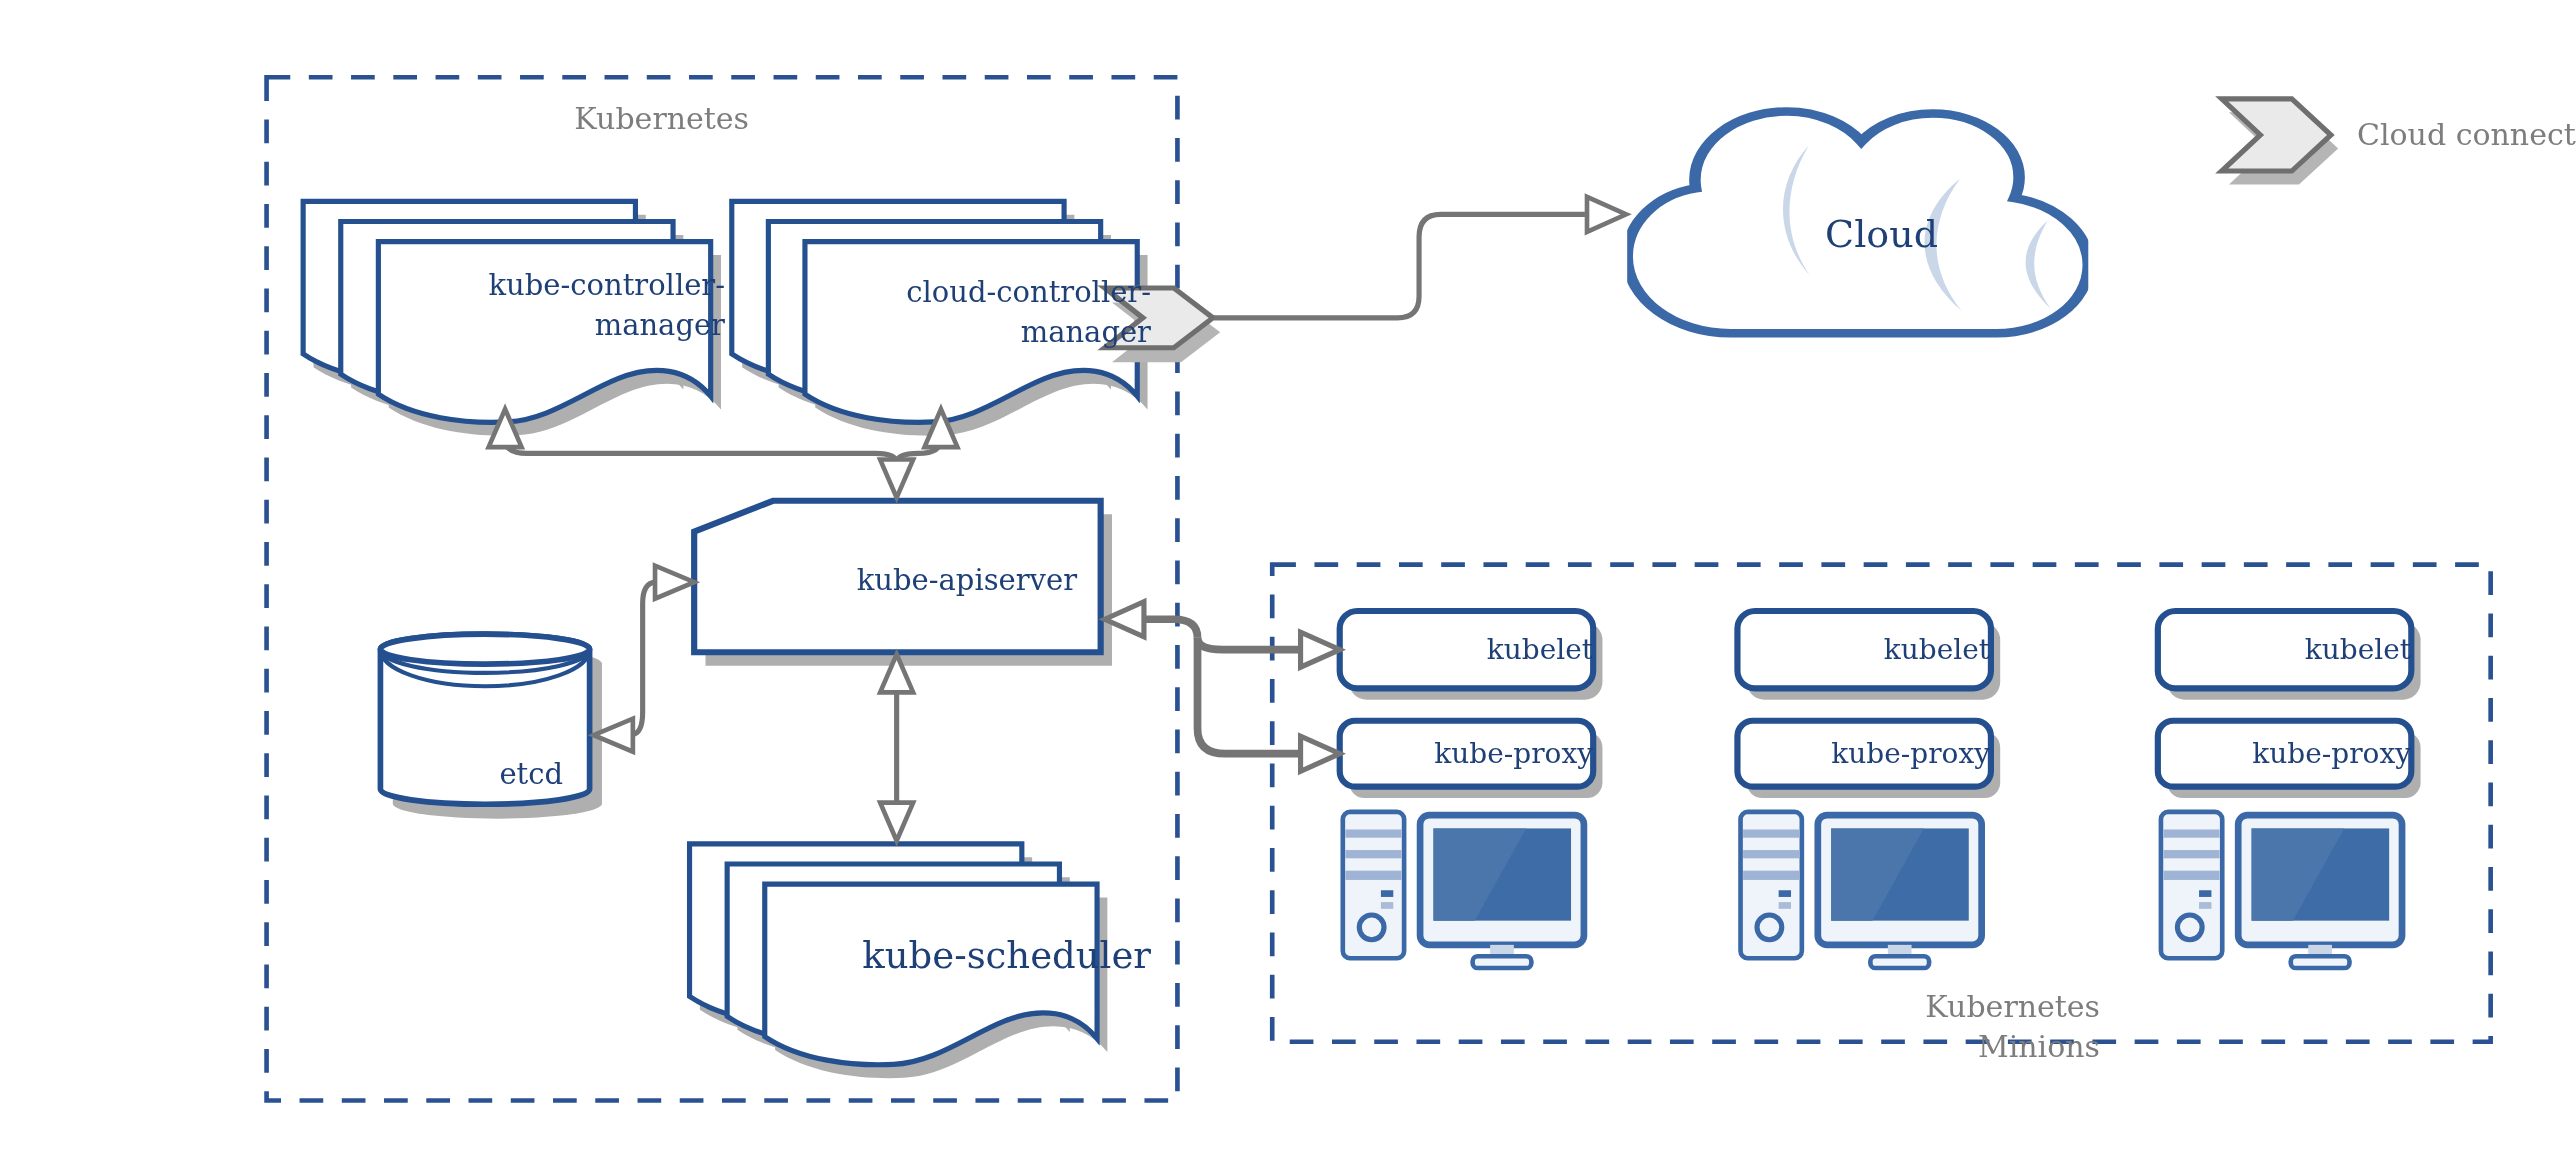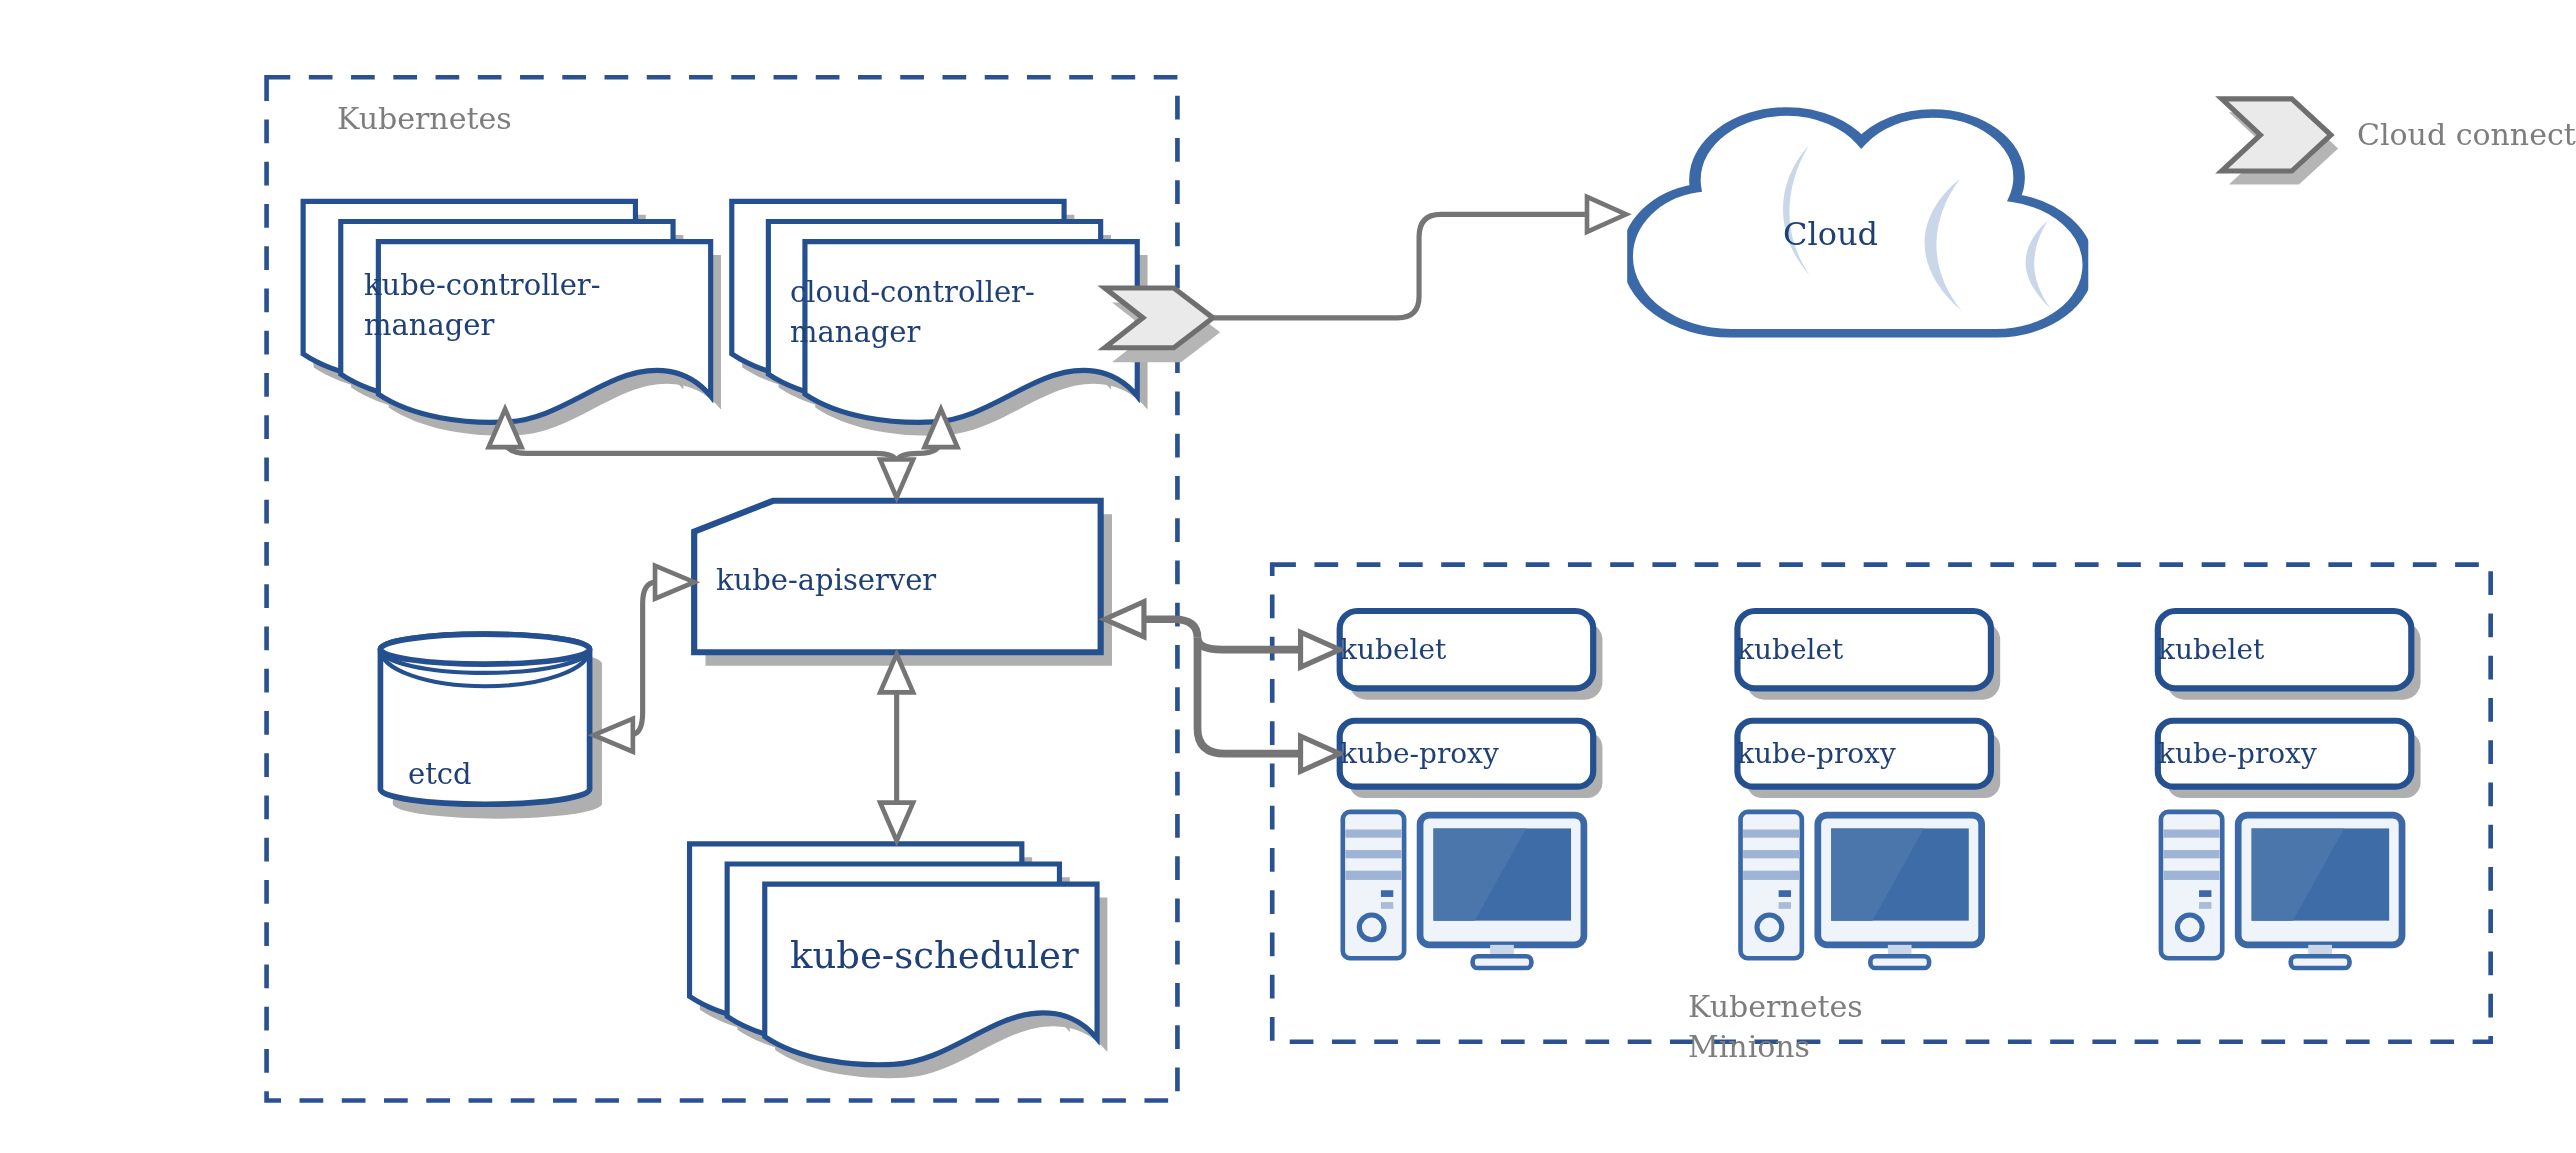--- a/index.html
+++ b/index.html
@@ -1,20 +1,20 @@
 <!DOCTYPE html>
 <html style="font-size:8.2px"><head>
 <meta charset="utf-8">
 <style>
   html,body{margin:0;padding:0;background:#ffffff;}
   body{width:2665px;height:1153px;overflow:hidden;position:relative;
        font-family:"DejaVu Serif","Liberation Serif",serif;}
   .stage{position:absolute;left:0;top:0;width:2665px;height:1153px;}
   svg.stage{z-index:1;}
-  .lbl{position:absolute;z-index:2;color:#1F4077;text-align:left;
+  .lbl{position:absolute;z-index:2;color:#1F4077;text-align:right;
        font-family:"DejaVu Serif","Liberation Serif",serif;}
   .lbl.gray{color:#7D7D7D;}
   .lbl.left{text-align:left;}
 </style>
 </head>
 <body>
 
 <svg class="stage" viewBox="0 0 5172 2238">
 
   <defs>
@@ -175,21 +175,21 @@
   <div>cloud-controller-</div>
   <div>manager</div>
 </div>
 
 <div class="lbl" style="left:716px;top:566px;width:361px;font-size:29px;line-height:29px;">kube-apiserver</div>
 
 <div class="lbl" style="left:408px;top:760px;width:155px;font-size:29px;line-height:29px;">etcd</div>
 
 <div class="lbl" style="left:790px;top:941px;width:361px;font-size:37px;line-height:29px;">kube-scheduler</div>
 
-<div class="lbl" style="left:1783px;top:219px;width:155px;font-size:32px;line-height:30px;">Cloud</div>
+<div class="lbl" style="left:1783px;top:219px;width:155px;font-size:38px;line-height:30px;">Cloud</div>
 
 <div class="lbl gray left" style="left:2357px;top:120px;width:309px;font-size:30px;line-height:30px;">Cloud connector</div>
 
 <div class="lbl gray" style="left:1688px;top:987px;width:412px;font-size:30px;line-height:40px;">
   <div>Kubernetes</div>
   <div>Minions</div>
 </div>
 
 <div class="lbl" style="left:1340px;top:635px;width:253px;font-size:28px;line-height:30px;">kubelet</div>
 <div class="lbl" style="left:1340px;top:739px;width:253px;font-size:28px;line-height:30px;">kube-proxy</div>

